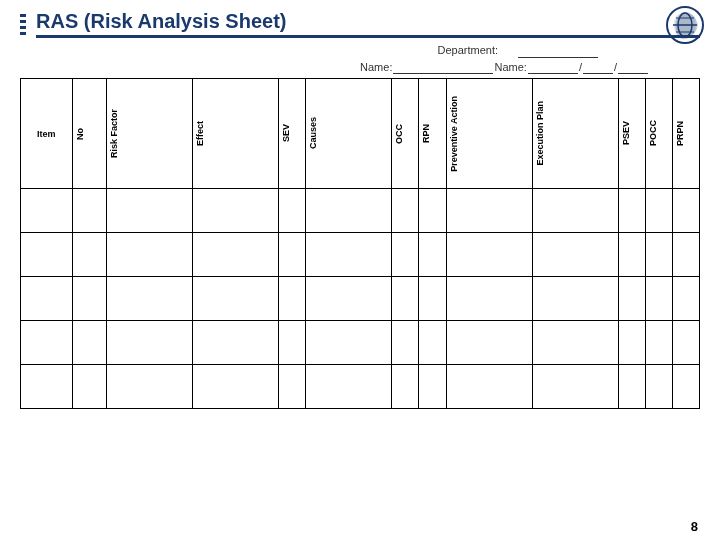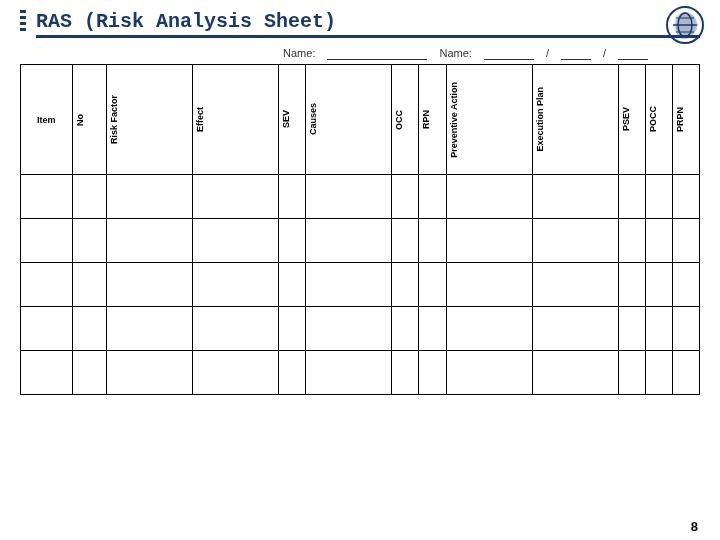--- a/index.html
+++ b/index.html
@@ -15,22 +15,22 @@
 
     .page {
       width: 720px;
       height: 540px;
       padding: 10px 20px;
       position: relative;
     }
 
     .title-area {
       display: flex;
+      align-items: center;
       margin-bottom: 6px;
-      font-family: Liberation Mono, monospace;
     }
 
     .title-bar-lines {
       display: flex;
       flex-direction: column;
       gap: 3px;
       margin-right: 10px;
     }
 
     .title-bar-line {
@@ -171,21 +171,25 @@
     <div class="title-bar-lines">
       <div class="title-bar-line"></div>
       <div class="title-bar-line"></div>
       <div class="title-bar-line"></div>
       <div class="title-bar-line"></div>
     </div>
     <div class="title-text">RAS (Risk Analysis Sheet)</div>
   </div>
 
   <div style="display:flex; flex-direction:column; align-items:flex-end; padding-right:52px; margin-bottom:3px;">
-    <div style="display:flex; gap:12px; font-size:11px; color:#333; align-items:center; margin-top:2px;">
+    <div class="header-row">
+      <span class="header-field-label">Department:</span>
+      <span class="header-field-underline"></span>
+    </div>
+    <div style="display:flex; gap:1px; font-size:11px; color:#333; align-items:center; margin-top:2px;">
       <span>Name:</span>
       <span class="header-field-underline" style="min-width:100px;"></span>
       <span>Name:</span>
       <span class="header-field-underline" style="min-width:50px;"></span>
       <span>/</span>
       <span class="header-field-underline" style="min-width:30px;"></span>
       <span>/</span>
       <span class="header-field-underline" style="min-width:30px;"></span>
     </div>
   </div>

